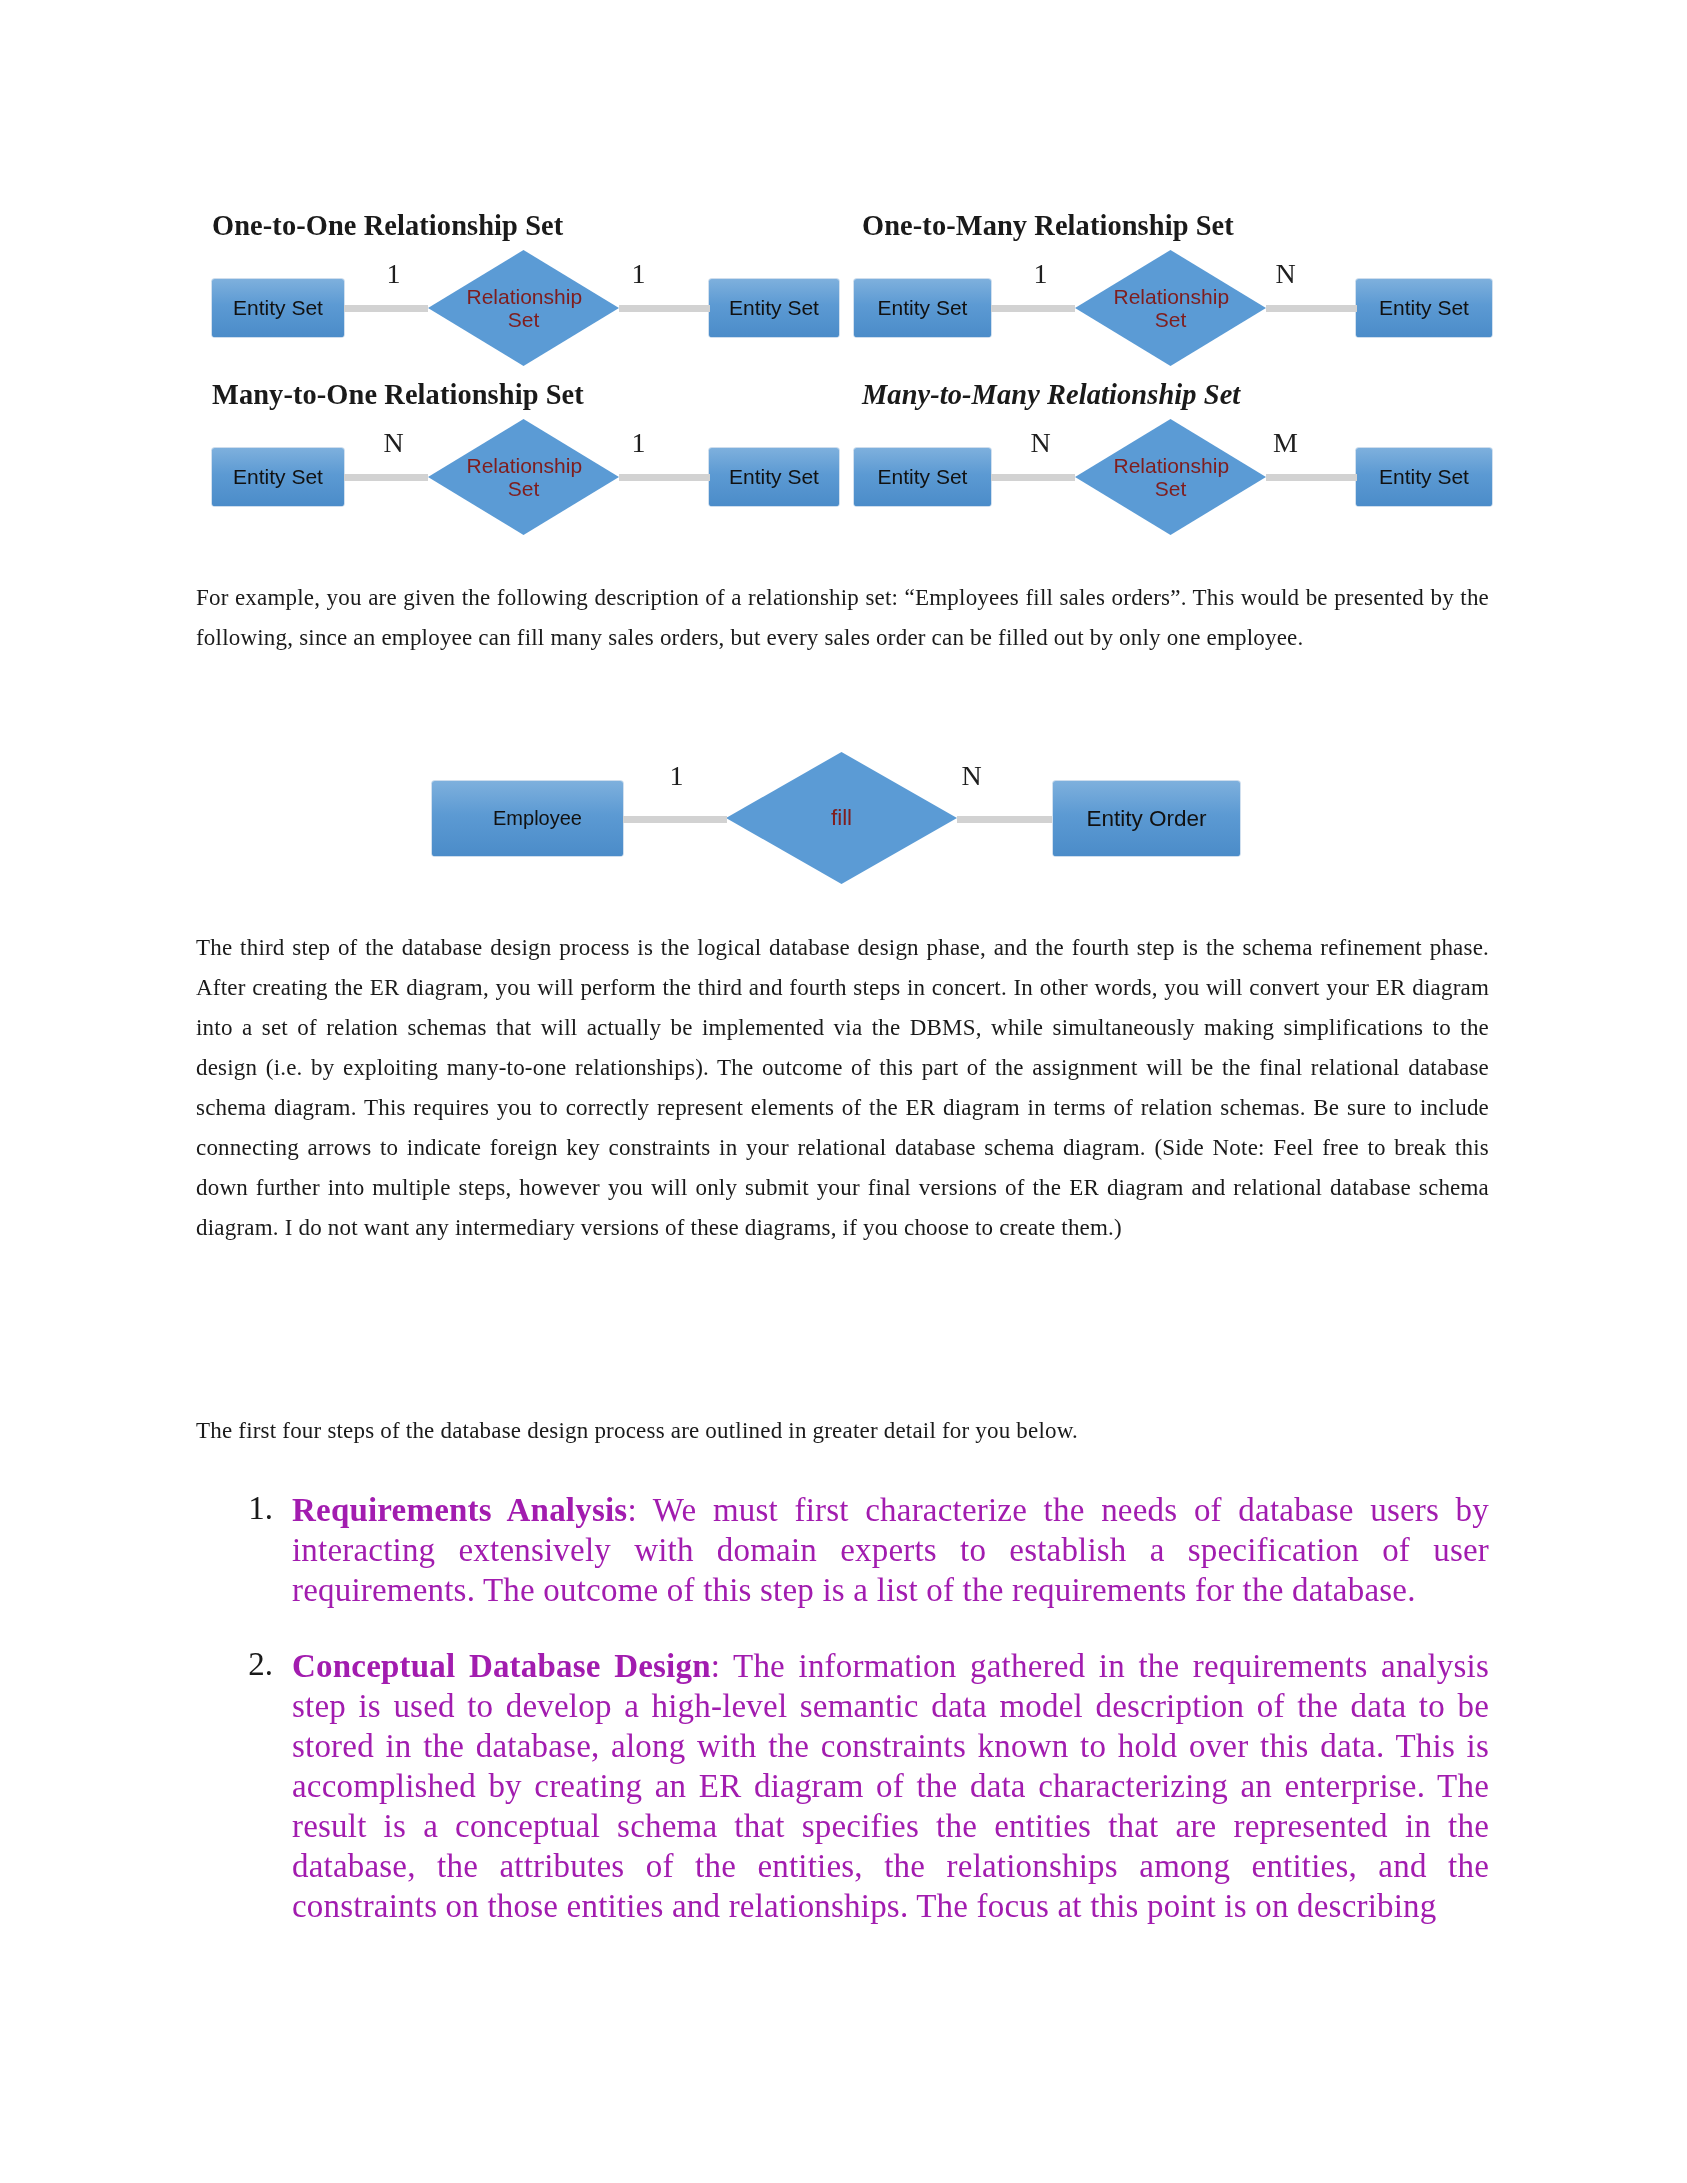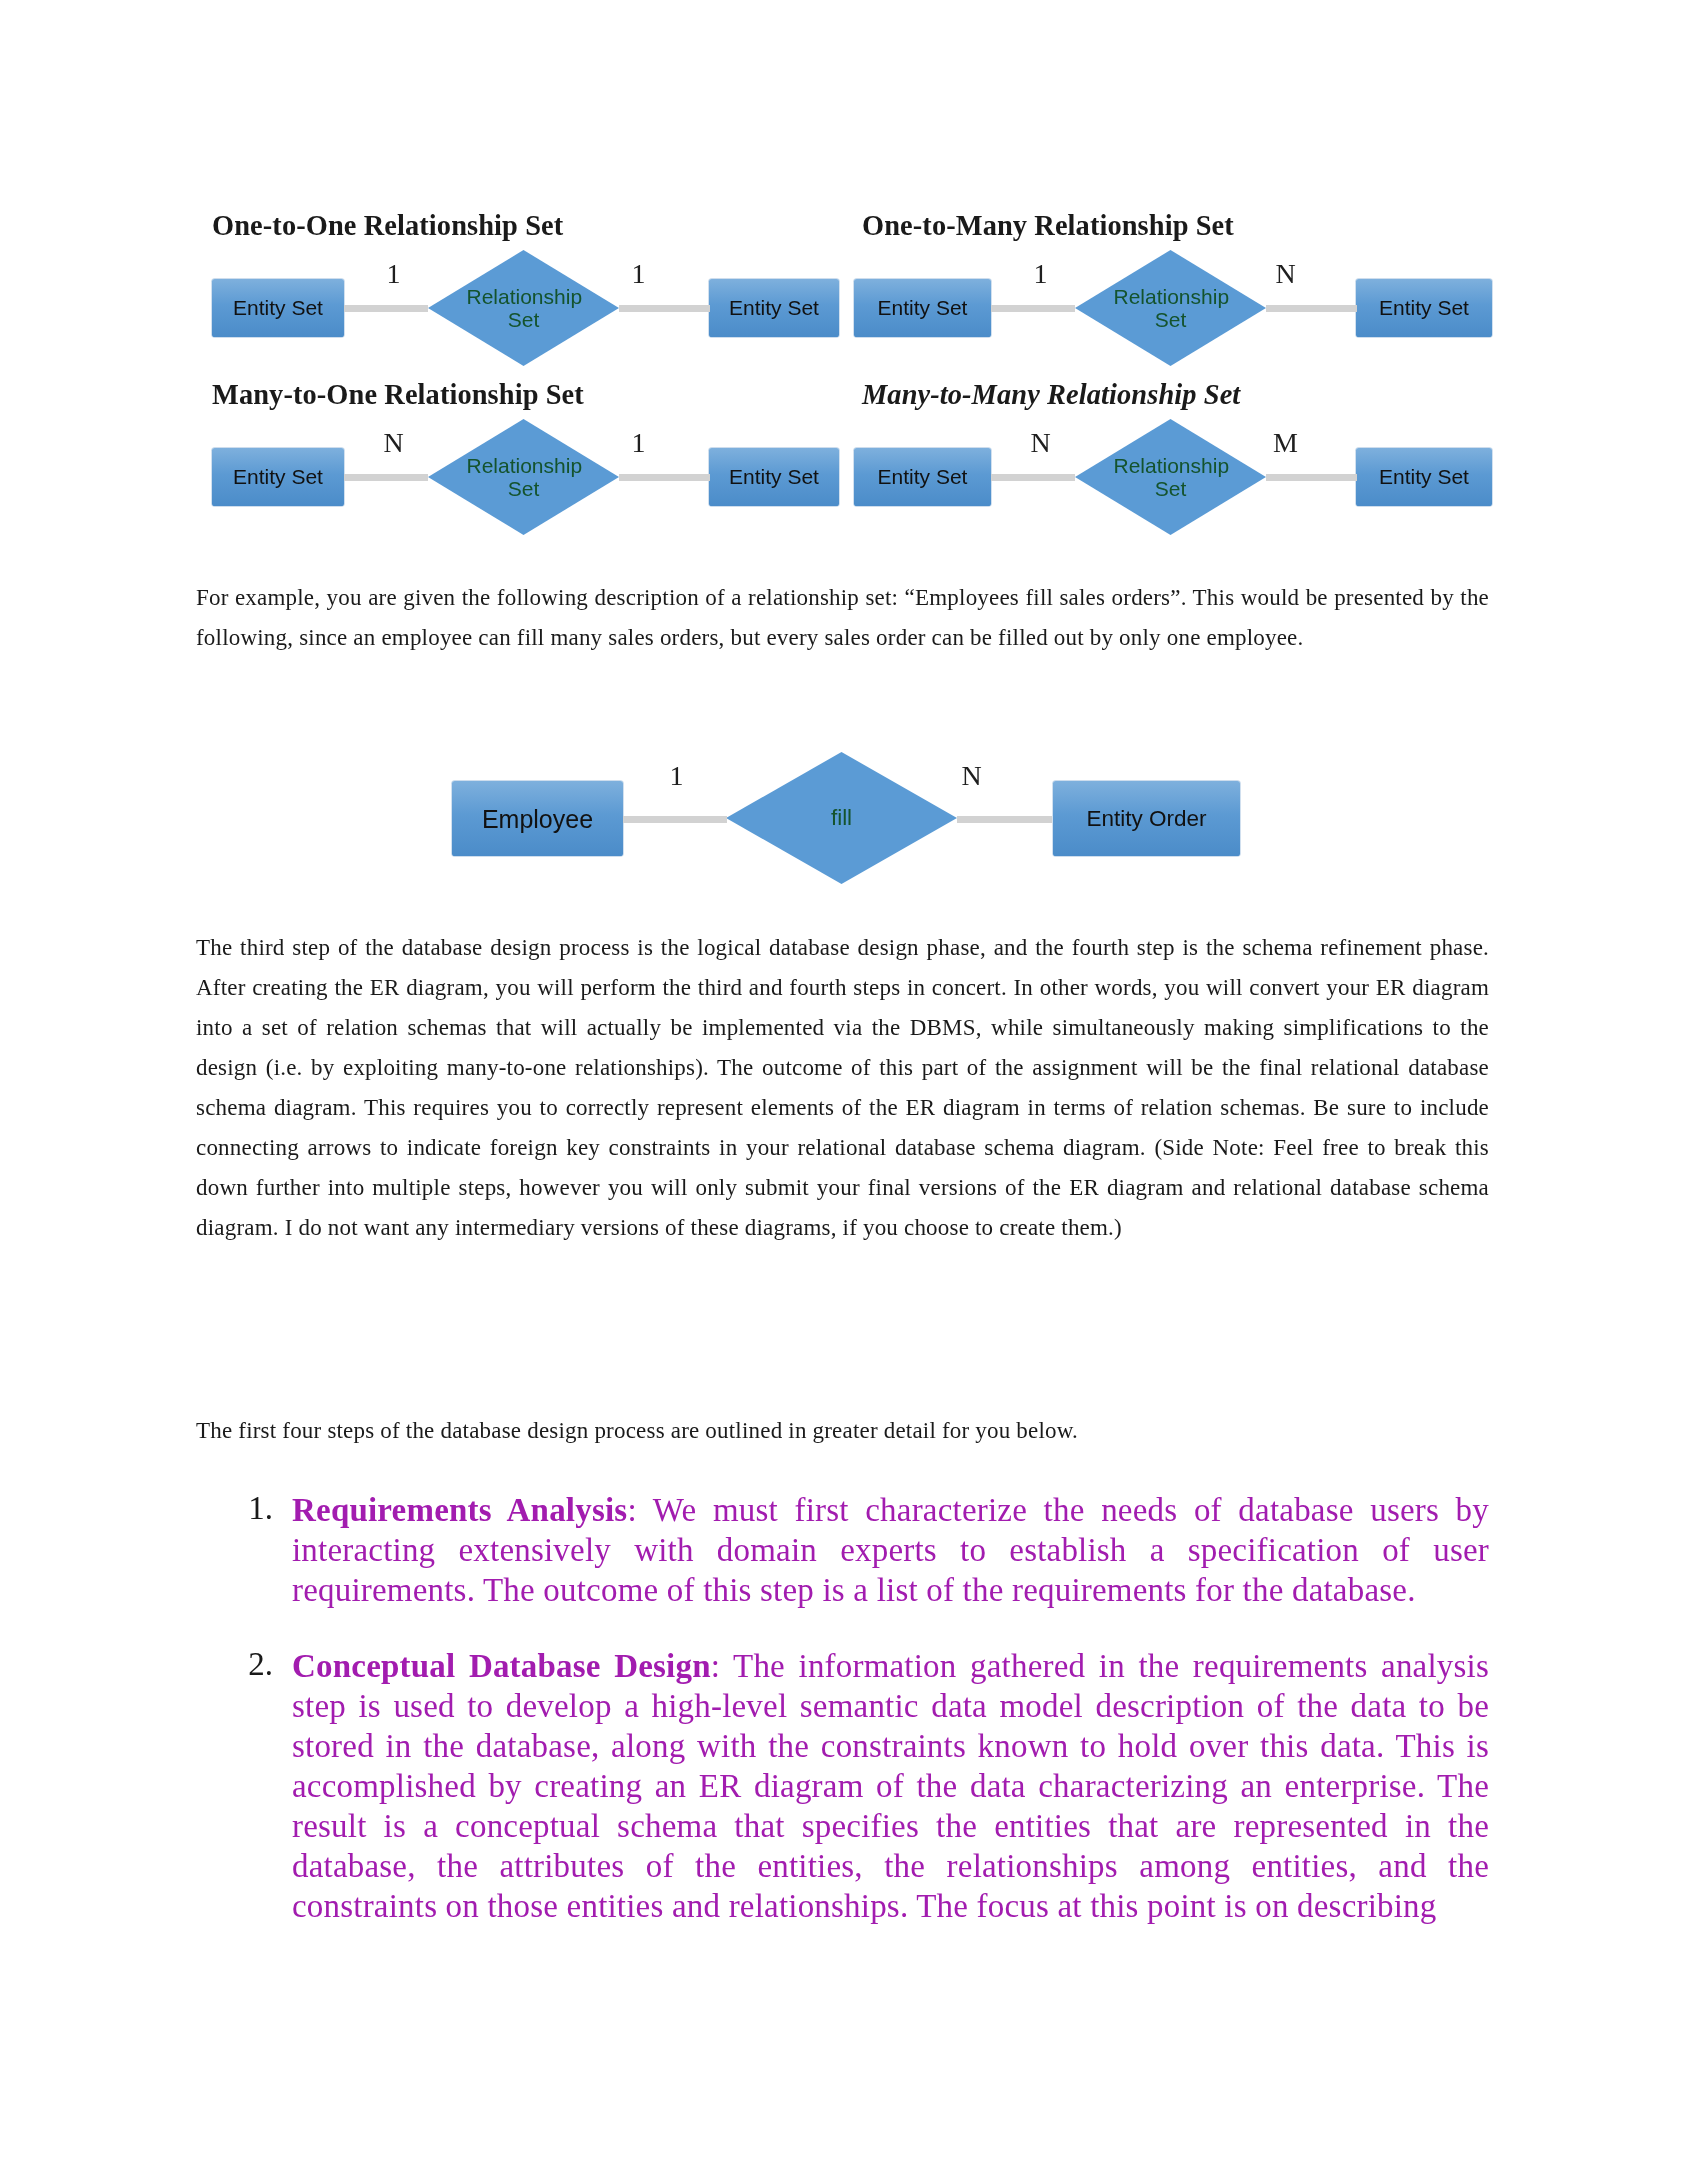--- a/index.html
+++ b/index.html
@@ -30,21 +30,21 @@
   }
   .dia { position:absolute; }
   .dia .diamond-shape {
     display:block;
     -webkit-clip-path: polygon(50% 0%, 100% 50%, 50% 100%, 0% 50%);
     clip-path: polygon(50% 0%, 100% 50%, 50% 100%, 0% 50%);
   }
   .dia .lbl {
     position:absolute; left:0; top:0; width:100%; height:100%;
     display:flex; align-items:center; justify-content:center;
-    color:#14532d; font-family:"Liberation Sans", sans-serif; font-size:21px;
+    color:#7f1d1d; font-family:"Liberation Sans", sans-serif; font-size:21px;
     text-align:center; line-height:1.1;
   }
   .dia .lbl span { display:block; max-width:114px; }
   .ln { position:absolute; background:#d2d2d2; height:7.3px; }
   .card {
     position:absolute; font-family:"Liberation Serif", serif;
     font-size:28px; color:#1f1f1f; text-align:center;
   }
 
   
@@ -133,21 +133,21 @@
         <div class="ent" style="left: 1356px; top: 448px; width: 136px; height: 58px;">Entity Set</div>
         <div class="ln" style="left: 991px; top: 474px; width: 84px;"></div>
         <div class="ln" style="left: 1266px; top: 474px; width: 91px;"></div>
         <div class="card" style="left: 1014px; top: 427px; width: 53px;">N</div>
         <div class="card" style="left: 1259px; top: 427px; width: 53px;">M</div>
       </div>
     </div>
   <div id="content">
       <div class="ptext" style="left: 196px; top: 578px; width: 1293px;">For example, you are given the following description of a relationship set:  “Employees fill sales orders”.  This would be presented by the following, since an employee can fill many sales orders, but every sales order can be filled out by only one employee.</div>
       <div class="dg-cell" style="left: 0px; top: 0px;">
-        <div class="ent" style="left: 452px; top: 781px; width: 171px; height: 75px; font-size: 25px;">Employee</div>
+        <div class="ent" style="left: 432px; top: 781px; width: 171px; height: 75px; font-size: 20px; padding-left: 20px;">Employee</div>
         <div class="dia" style="left: 726px; top: 752px; width: 231px; height: 132px;">
           <div class="diamond-shape" style="width: 231px; height: 132px; background: rgb(91, 155, 213);"></div>
           <div class="lbl">
             <span style="font-size: 22.5px;">fill</span>
           </div>
         </div>
         <div class="ent" style="left: 1053px; top: 781px; width: 187px; height: 75px; font-size: 22.5px;">Entity Order</div>
         <div class="ln" style="left: 623px; top: 816px; width: 104px;"></div>
         <div class="ln" style="left: 957px; top: 816px; width: 95px;"></div>
         <div class="card" style="left: 650px; top: 760px; width: 53px;">1</div>

